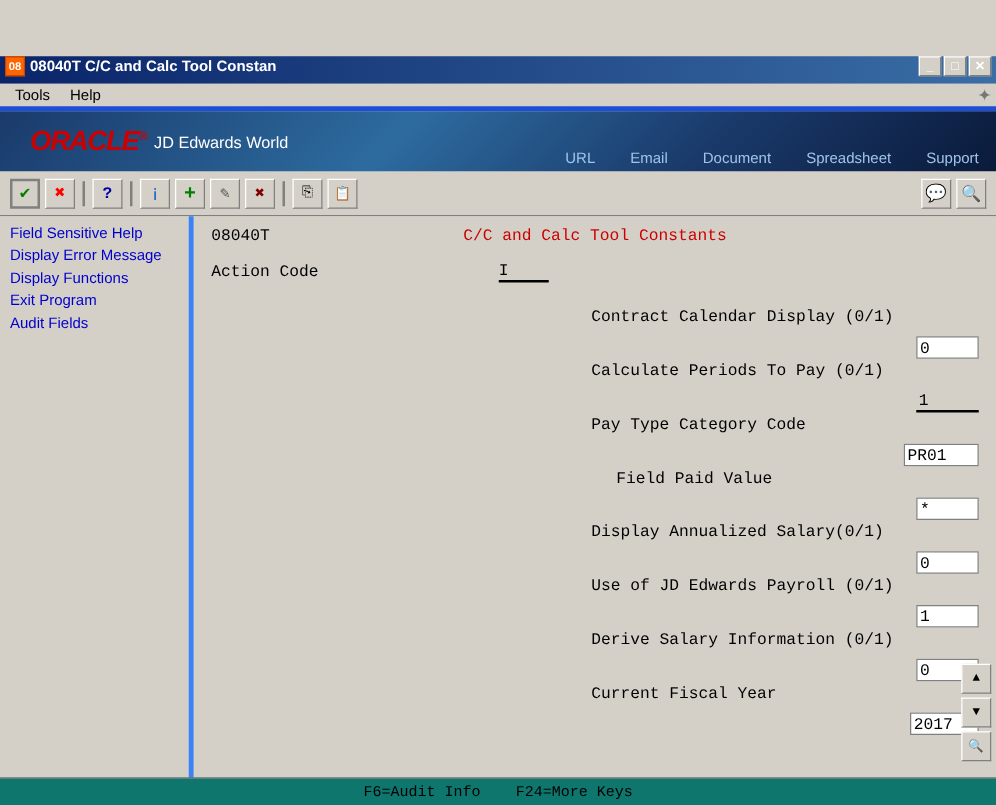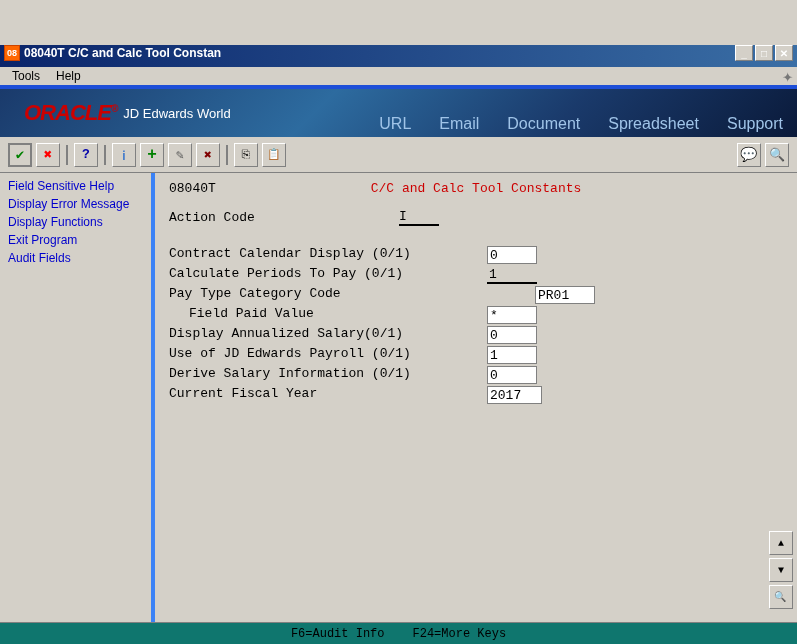--- a/index.html
+++ b/index.html
@@ -90,21 +90,21 @@
     }
     #nav-links {
       position: absolute;
       right: 0;
       bottom: 0;
       display: flex;
       gap: 0;
     }
     .nav-link {
       color: #a0c4e8;
-      font-size: 16px;
+      font-size: 12px;
       font-family: Arial, sans-serif;
       padding: 4px 14px;
       cursor: pointer;
       text-decoration: none;
     }
 
     
     #toolbar {
       background: #d4d0c8;
       height: 36px;
@@ -190,23 +190,24 @@
       font-family: 'Courier New', monospace;
       font-size: 13px;
       width: 60px;
       outline: none;
     }
     .data-rows {
       margin-top: 20px;
     }
     .data-row {
       display: flex;
-      align-items: flex-start;
+      align-items: flex-end;
       margin-bottom: 2px;
       gap: 8px;
+      flex-direction: column;
     }
     .data-row .label {
       font-size: 13px;
       font-family: 'Courier New', monospace;
       color: #000;
       min-width: 310px;
     }
     .data-row .value-box {
       border: 1px solid #808080;
       background: white;

